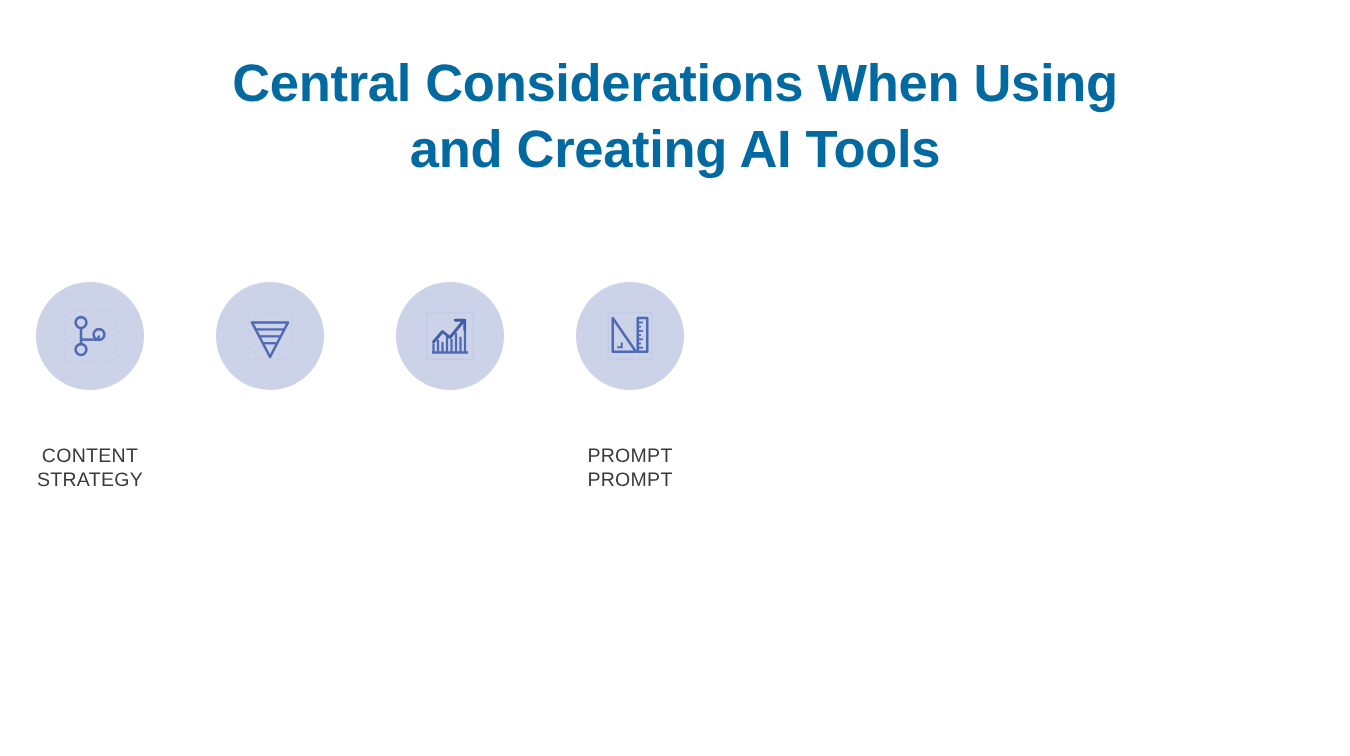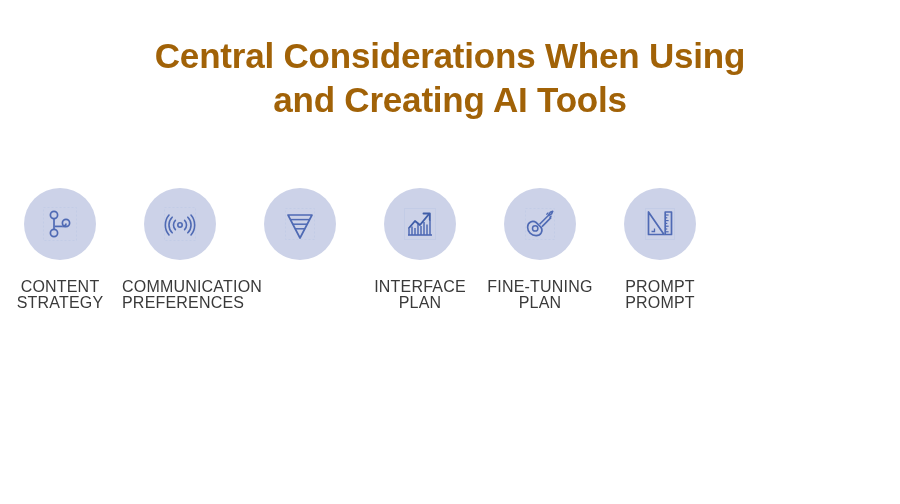--- a/index.html
+++ b/index.html
@@ -25,21 +25,21 @@
     position: absolute;
     top: 34px;
     left: 0;
     width: 900px;
     text-align: center;
     font-family: "Liberation Sans", sans-serif;
     font-weight: bold;
     font-size: 35px;
     line-height: 44px;
     letter-spacing: -0.2px;
-    color: #a16207;
+    color: #0369a1;
     white-space: pre-line;
   }
   .items {
     position: absolute;
     top: 188px;
     left: 0;
     width: 900px;
     display: flex;
     flex-direction: row;
     justify-content: flex-start;
@@ -66,25 +66,25 @@
     height: 40px;
     display: block;
     position: relative;
   }
   .icon-wrap svg {
     display: block;
     width: 40px;
     height: 40px;
   }
   .label {
-    margin-top: 19px;
+    margin-top: 36px;
     width: 116px;
     text-align: center;
     font-family: "Liberation Sans", sans-serif;
-    font-size: 16px;
+    font-size: 13px;
     line-height: 16px;
     letter-spacing: 0.2px;
     color: #3a3a3a;
     white-space: pre-line;
   }
 </style>
 </head>
 <body>
 
 <div class="slide">
@@ -107,38 +107,20 @@
             <path d="M22.6 22.4 L25.6 22.4 L25.6 22.6" fill="none" stroke="#4f6ab4" stroke-width="1.7"></path>
             <path d="M22.6 22.4 C24.6 22.4 26 21.4 26 19.6" fill="none" stroke="#4f6ab4" stroke-width="1.7"></path>
           </svg>
         </span>
       </div>
       <div class="label">CONTENT
 STRATEGY</div>
     </div>
 
 
-    <div class="item">
-      <div class="circle">
-        <span class="icon-wrap">
-          <svg viewBox="0 0 40 40" xmlns="http://www.w3.org/2000/svg">
-            <rect x="4.5" y="3.5" width="31" height="33" fill="none" stroke="#c3cce6" stroke-width="1" stroke-dasharray="2 2"></rect>
-            <circle cx="20" cy="21" r="2.2" fill="none" stroke="#4f6ab4" stroke-width="1.6"></circle>
-            <path d="M15.4 25.6 A6.5 6.5 0 0 1 15.4 16.4" fill="none" stroke="#4f6ab4" stroke-width="1.6" stroke-linecap="round"></path>
-            <path d="M24.6 16.4 A6.5 6.5 0 0 1 24.6 25.6" fill="none" stroke="#4f6ab4" stroke-width="1.6" stroke-linecap="round"></path>
-            <path d="M12.2 28.8 A11 11 0 0 1 12.2 13.2" fill="none" stroke="#4f6ab4" stroke-width="1.6" stroke-linecap="round"></path>
-            <path d="M27.8 13.2 A11 11 0 0 1 27.8 28.8" fill="none" stroke="#4f6ab4" stroke-width="1.6" stroke-linecap="round"></path>
-            <path d="M9 31 A15.5 15.5 0 0 1 9 11" fill="none" stroke="#4f6ab4" stroke-width="1.6" stroke-linecap="round"></path>
-            <path d="M31 11 A15.5 15.5 0 0 1 31 31" fill="none" stroke="#4f6ab4" stroke-width="1.6" stroke-linecap="round"></path>
-          </svg>
-        </span>
-      </div>
-      <div class="label">COMMUNICATION
-PREFERENCES</div>
-    </div>
 
     <div class="item">
       <div class="circle">
         <span class="icon-wrap">
           <svg viewBox="0 0 40 40" xmlns="http://www.w3.org/2000/svg">
             <rect x="5.5" y="4.5" width="29" height="31" fill="none" stroke="#c3cce6" stroke-width="1" stroke-dasharray="2 2"></rect>
             <path d="M8 11 H32 L20 34 Z" fill="none" stroke="#4f6ab4" stroke-width="1.7" stroke-linejoin="round"></path>
             <path d="M10.3 15.6 H29.7" fill="none" stroke="#4f6ab4" stroke-width="1.5"></path>
             <path d="M12.6 20.2 H27.4" fill="none" stroke="#4f6ab4" stroke-width="1.5"></path>
             <path d="M14.9 24.8 H25.1" fill="none" stroke="#4f6ab4" stroke-width="1.5"></path>
@@ -161,46 +143,22 @@
               <path d="M24 31 V18"></path>
               <path d="M27 31 V20.5"></path>
               <path d="M30 31 V16"></path>
             </g>
             <path d="M8 31 H32" fill="none" stroke="#4f6ab4" stroke-width="1.6"></path>
             <path d="M9 24 L15 17 L20 21 L29 10" fill="none" stroke="#3f5da8" stroke-width="1.9" stroke-linejoin="round" stroke-linecap="round"></path>
             <path d="M23.5 9.5 H29.8 V15.8" fill="none" stroke="#3f5da8" stroke-width="1.9" stroke-linejoin="round" stroke-linecap="round"></path>
           </svg>
         </span>
       </div>
-      <div class="label">INTERFACE PLAN</div>
     </div>
 
-    <div class="item">
-      <div class="circle">
-        <span class="icon-wrap">
-          <svg viewBox="0 0 40 40" xmlns="http://www.w3.org/2000/svg">
-            <rect x="5.5" y="4.5" width="29" height="31" fill="none" stroke="#c3cce6" stroke-width="1" stroke-dasharray="2 2"></rect>
-
-            <path d="M16.3 18.6 C12.6 15.9 7.6 18.1 7.6 23.2 C7.6 27.9 11.5 31.6 16.1 31.6 C20.9 31.6 23.4 26.9 21 23.3" fill="none" stroke="#4f6ab4" stroke-width="1.6" stroke-linecap="round"></path>
-            <path d="M16.3 18.6 C18.1 20.2 19.5 21.7 21 23.3" fill="none" stroke="#4f6ab4" stroke-width="1.6" stroke-linecap="round"></path>
-            <circle cx="15.2" cy="24.4" r="2.7" fill="none" stroke="#4f6ab4" stroke-width="1.5"></circle>
-
-            <path d="M19.6 20.2 L28.8 11" fill="none" stroke="#4f6ab4" stroke-width="1.6"></path>
-            <path d="M22 22.6 L31.2 13.4" fill="none" stroke="#4f6ab4" stroke-width="1.6"></path>
-
-            <path d="M28.6 10.8 L30.2 8.3 L32.8 7.2 L31.6 9.9 L29.1 11.4 Z" fill="none" stroke="#4f6ab4" stroke-width="1.5" stroke-linejoin="round"></path>
-
-            <path d="M26.8 10.2 L28 8.9" fill="none" stroke="#4f6ab4" stroke-width="1.3" stroke-linecap="round"></path>
-            <path d="M29.9 13.3 L31.2 12.1" fill="none" stroke="#4f6ab4" stroke-width="1.3" stroke-linecap="round"></path>
-          </svg>
-        </span>
-      </div>
-      <div class="label">FINE-TUNING
-PLAN</div>
-    </div>
 
     <div class="item">
       <div class="circle">
         <span class="icon-wrap">
           <svg viewBox="0 0 40 40" xmlns="http://www.w3.org/2000/svg">
             <rect x="5.5" y="4.5" width="29" height="31" fill="none" stroke="#c3cce6" stroke-width="1"></rect>
 
             <path d="M8.5 8 V30.5 H24 Z" fill="none" stroke="#4f6ab4" stroke-width="1.7" stroke-linejoin="round"></path>
             <path d="M11.5 27.5 H14.5 V24.4" fill="none" stroke="#4f6ab4" stroke-width="1.3"></path>
 

